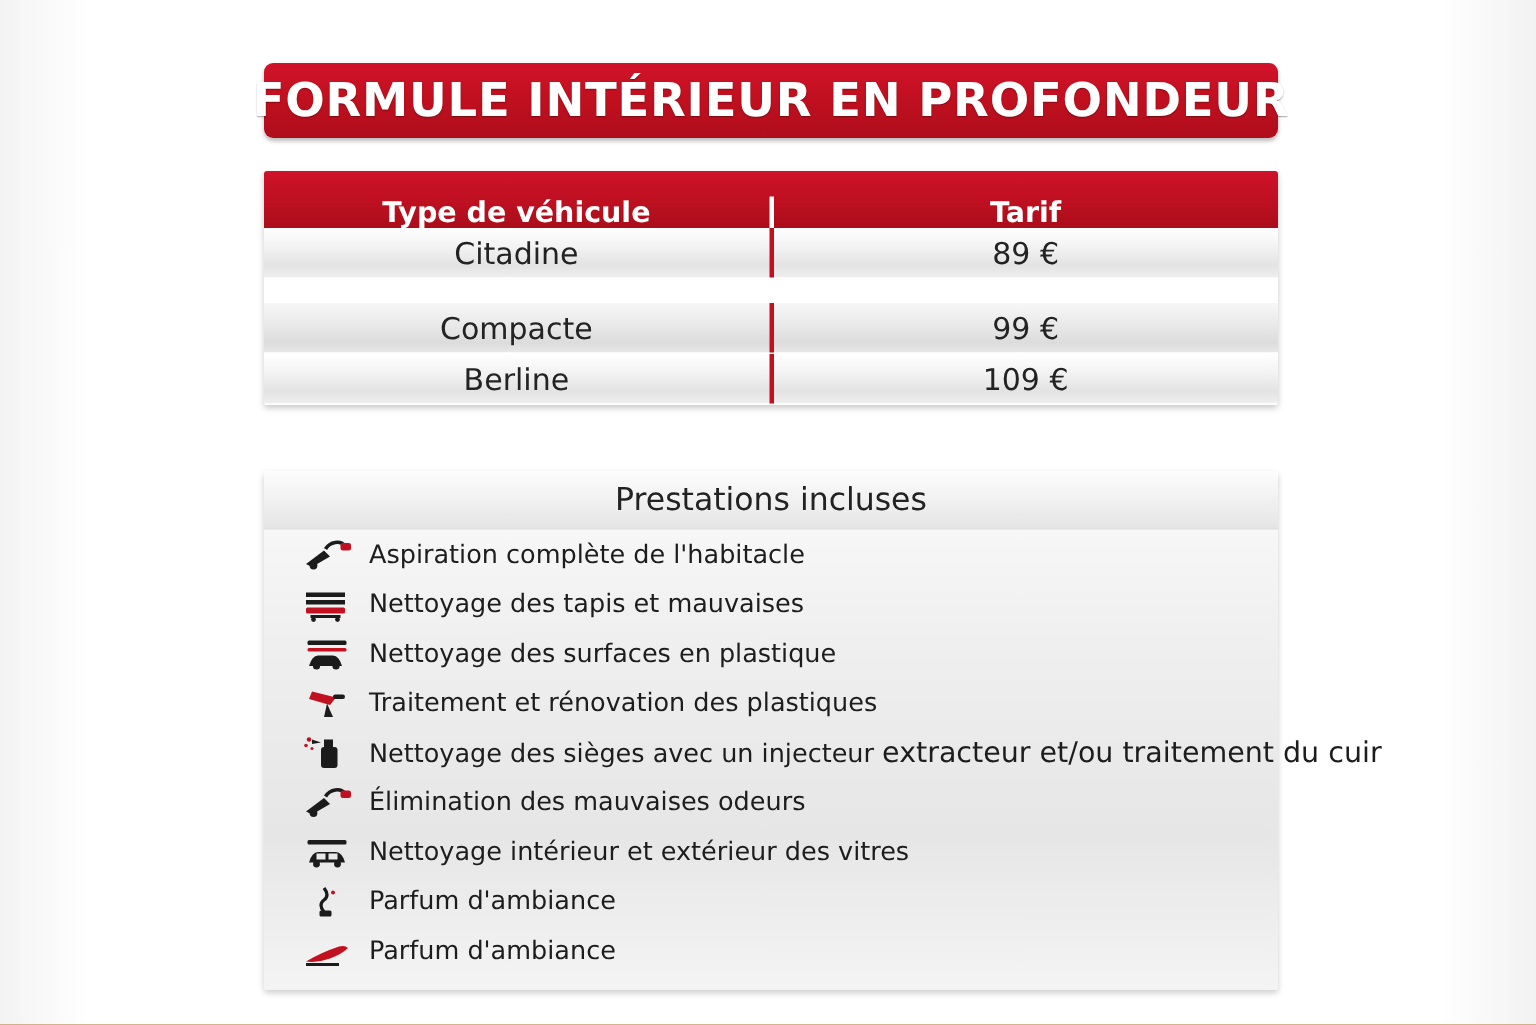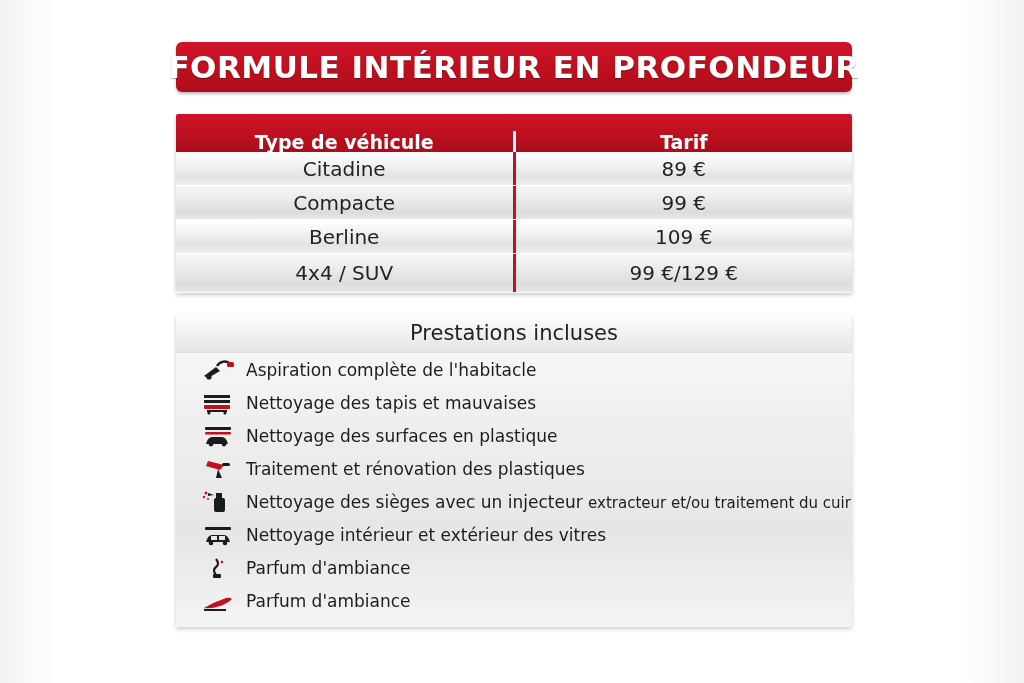--- a/index.html
+++ b/index.html
@@ -85,20 +85,21 @@
   .price-head .cell.right { width: 338px; border-left: 3px solid #ffffff; }
 
   .price-row {
     display: flex;
     height: 33px;
     background: linear-gradient(to bottom, #ffffff 0%, #f2f2f2 40%, #e3e3e3 75%, #efefef 100%);
     border-bottom: 1px solid #ffffff;
   }
   .price-row.alt {
     background: linear-gradient(to bottom, #f7f7f7 0%, #e9e9e9 45%, #dcdcdc 80%, #e8e8e8 100%);
+    margin-top: 16px;
   }
   .price-row.tall { height: 38px; }
   .price-row .cell {
     display: flex;
     align-items: center;
     justify-content: center;
     font-size: 20px;
     color: #232323;
     font-family: "DejaVu Sans", sans-serif;
   }
@@ -145,21 +146,21 @@
     align-items: center;
     justify-content: center;
   }
   .service-text {
     font-size: 17px;
     color: #1d1d1d;
     font-family: "DejaVu Sans", sans-serif;
     white-space: nowrap;
   }
   .service-text .small {
-    font-size: 15px;
+    font-size: 19px;
   }
 </style>
 </head>
 <body>
 
 <div id="page">
   <div class="content">
 
     <div class="title-banner">
       <div class="title-text">FORMULE INTÉRIEUR EN PROFONDEUR</div>
@@ -174,24 +175,20 @@
         <div class="cell left">Citadine</div>
         <div class="cell right">89 €</div>
       </div>
       <div class="price-row alt">
         <div class="cell left">Compacte</div>
         <div class="cell right">99 €</div>
       </div>
       <div class="price-row">
         <div class="cell left">Berline</div>
         <div class="cell right">109 €</div>
-      </div>
-      <div class="price-row alt tall">
-        <div class="cell left">4x4 / SUV</div>
-        <div class="cell right">99 €/129 €</div>
       </div>
     </div>
 
     <div class="services">
       <div class="services-head">Prestations incluses</div>
 
       <div class="service-item">
         <span class="service-icon">
           <svg width="36" height="24" viewBox="0 0 36 24">
             <path d="M4 18 L16 9 L20 13 L8 20 Z" fill="#1b1b1b"></path>
@@ -248,20 +245,31 @@
             <rect x="16" y="3" width="6" height="5" fill="#1b1b1b"></rect>
             <path d="M14 5 L8 3 L8 6 Z" fill="#1b1b1b"></path>
             <circle cx="6" cy="3" r="1.5" fill="#c1101f"></circle>
             <circle cx="4" cy="7" r="1.2" fill="#c1101f"></circle>
             <circle cx="8" cy="9" r="1" fill="#c1101f"></circle>
           </svg>
         </span>
         <span class="service-text"><span>Nettoyage des sièges avec un injecteur </span><span class="small">extracteur et/ou traitement du cuir</span></span>
       </div>
 
+      <div class="service-item">
+        <span class="service-icon">
+          <svg width="36" height="24" viewBox="0 0 36 24">
+            <path d="M4 18 L16 9 L20 13 L8 20 Z" fill="#1b1b1b"></path>
+            <path d="M17 8 C20 3 27 2 30 6" stroke="#1b1b1b" stroke-width="2.4" fill="none"></path>
+            <rect x="27" y="4" width="7" height="5" rx="1.5" fill="#c1101f"></rect>
+            <circle cx="9" cy="19" r="2.6" fill="#1b1b1b"></circle>
+          </svg>
+        </span>
+        <span class="service-text"><span>Élimination des mauvaises odeurs</span></span>
+      </div>
 
       <div class="service-item">
         <span class="service-icon">
           <svg width="36" height="24" viewBox="0 0 36 24">
             <rect x="5" y="4" width="26" height="3" rx="1" fill="#1b1b1b"></rect>
             <path d="M6 19 q2 -7 6 -7 h12 q4 0 6 7 z" fill="#1b1b1b"></path>
             <rect x="11" y="13" width="6" height="4" fill="#e9e9e9"></rect>
             <rect x="19" y="13" width="6" height="4" fill="#e9e9e9"></rect>
             <circle cx="11" cy="20" r="2.3" fill="#1b1b1b"></circle>
             <circle cx="25" cy="20" r="2.3" fill="#1b1b1b"></circle>

